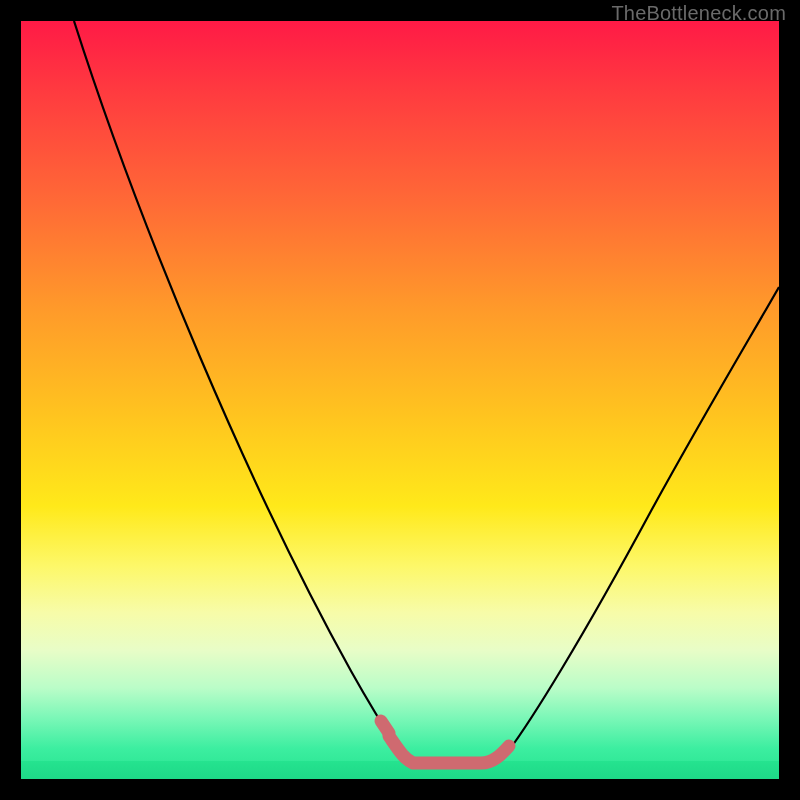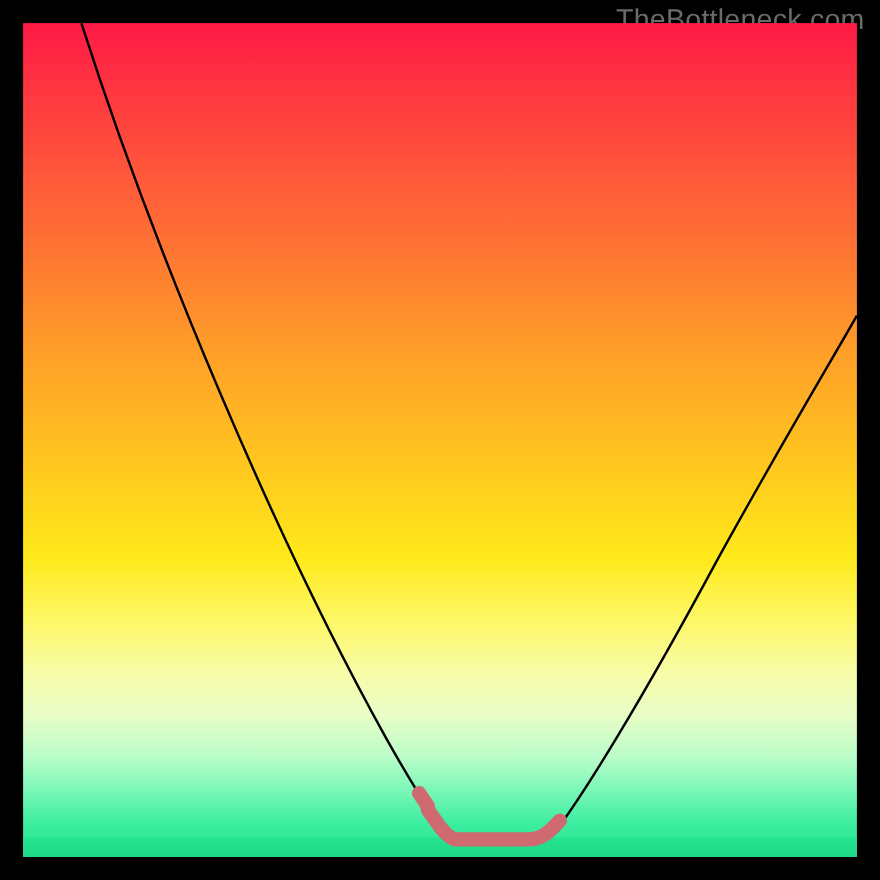--- a/index.html
+++ b/index.html
@@ -53,21 +53,21 @@
   }
   svg.curves {
     position: absolute;
     inset: 0;
   }
   .watermark {
     position: absolute;
     top: 2px;
     right: 14px;
     color: #6a6a6a;
-    font-size: 26px;
+    font-size: 20px;
     letter-spacing: 0.2px;
     font-weight: 400;
   }
 </style>
 </head>
 <body>
 
 <div class="watermark">TheBottleneck.com</div>
 
 <div class="frame">

